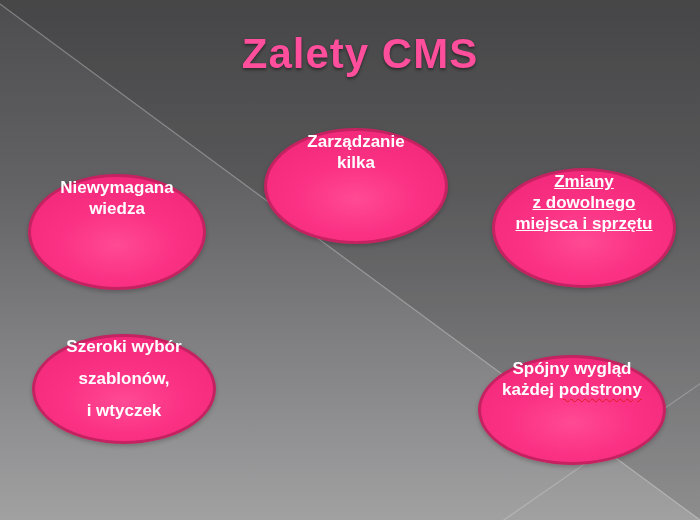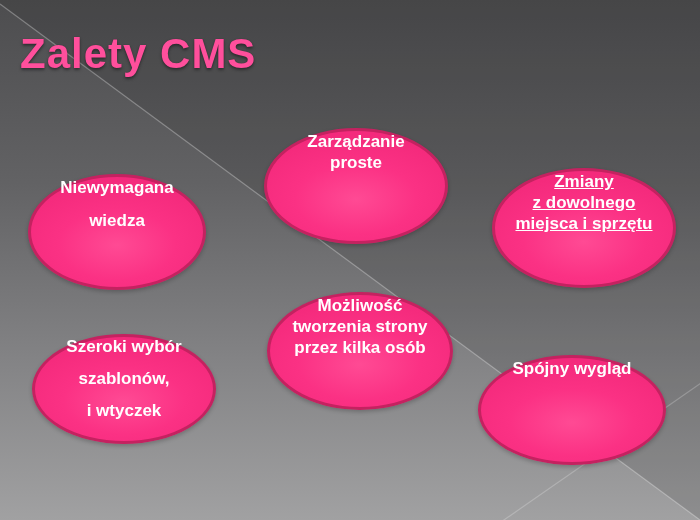--- a/index.html
+++ b/index.html
@@ -8,36 +8,37 @@
     font-family: "Liberation Sans", sans-serif;
   }
   .slide {
     position: absolute; inset: 0;
     background: linear-gradient(180deg, #4d4d4f 0%, #626264 35%, #828284 68%, #a1a1a2 100%);
   }
   .bg-lines { position: absolute; inset: 0; display: block; }
   .title {
     position: absolute; top: 30px; left: 0; right: 0; margin: 0;
     padding-left: 20px;
+    text-align: center;
     font-size: 42px; font-weight: bold; letter-spacing: 1px;
     color: #ff4f9c;
     text-shadow: 0 2px 3px rgba(20,20,22,0.55), 0 0 1px rgba(0,0,0,0.25);
   }
   .bubble {
     position: absolute; box-sizing: border-box;
     border-radius: 50%;
     background: radial-gradient(ellipse 62% 58% at 50% 62%, #ff4a94 0%, #fb3184 55%, #f42a7c 100%);
     border: 3px solid #c42260;
     box-shadow: 0 2px 4px rgba(0,0,0,0.22);
     display: flex; flex-direction: column; align-items: center; justify-content: flex-start;
     text-align: center;
     color: #ffffff; font-weight: bold; font-size: 17px; line-height: 21px;
   }
   .bubble .line { white-space: nowrap; }
-  .b1 { left: 28px;  top: 174px; width: 178px; height: 116px; gap: 12px; }
+  .b1 { left: 28px;  top: 174px; width: 178px; height: 116px; }
   .b2 { left: 264px; top: 128px; width: 184px; height: 116px; }
   .b3 { left: 492px; top: 168px; width: 184px; height: 120px; text-decoration: underline; }
   .b4 { left: 32px;  top: 334px; width: 184px; height: 110px; line-height: 20px; gap: 12px; }
   .b5 { left: 267px; top: 292px; width: 186px; height: 118px; }
   .b6 { left: 478px; top: 355px; width: 188px; height: 110px; }
   .word-prefix { margin-right: 0.28em; }
   .squiggle {
     text-decoration-line: underline;
     text-decoration-style: wavy;
     text-decoration-color: #e01b24;
@@ -58,38 +59,36 @@
 
   <h1 class="title">Zalety CMS</h1>
 
   <div class="bubble b1">
     <div class="line">Niewymagana</div>
     <div class="line">wiedza</div>
   </div>
 
   <div class="bubble b2">
     <div class="line">Zarządzanie</div>
-    <div class="line">proste</div>
+    <div class="line">kilka</div>
   </div>
 
   <div class="bubble b3">
     <div class="line">Zmiany</div>
     <div class="line">z dowolnego</div>
     <div class="line">miejsca i sprzętu</div>
   </div>
 
   <div class="bubble b4">
     <div class="line">Szeroki wybór</div>
     <div class="line">szablonów,</div>
     <div class="line">i wtyczek</div>
   </div>
 
-  <div class="bubble b5">
-    <div class="line">Możliwość</div>
-    <div class="line">tworzenia strony</div>
-    <div class="line">przez kilka osób</div>
-  </div>
 
   <div class="bubble b6">
     <div class="line">Spójny wygląd</div>
+    <div class="line">
+      <span class="word-prefix">każdej</span><span class="squiggle">podstrony</span>
+    </div>
   </div>
 
 </div>
 
 </body></html>

